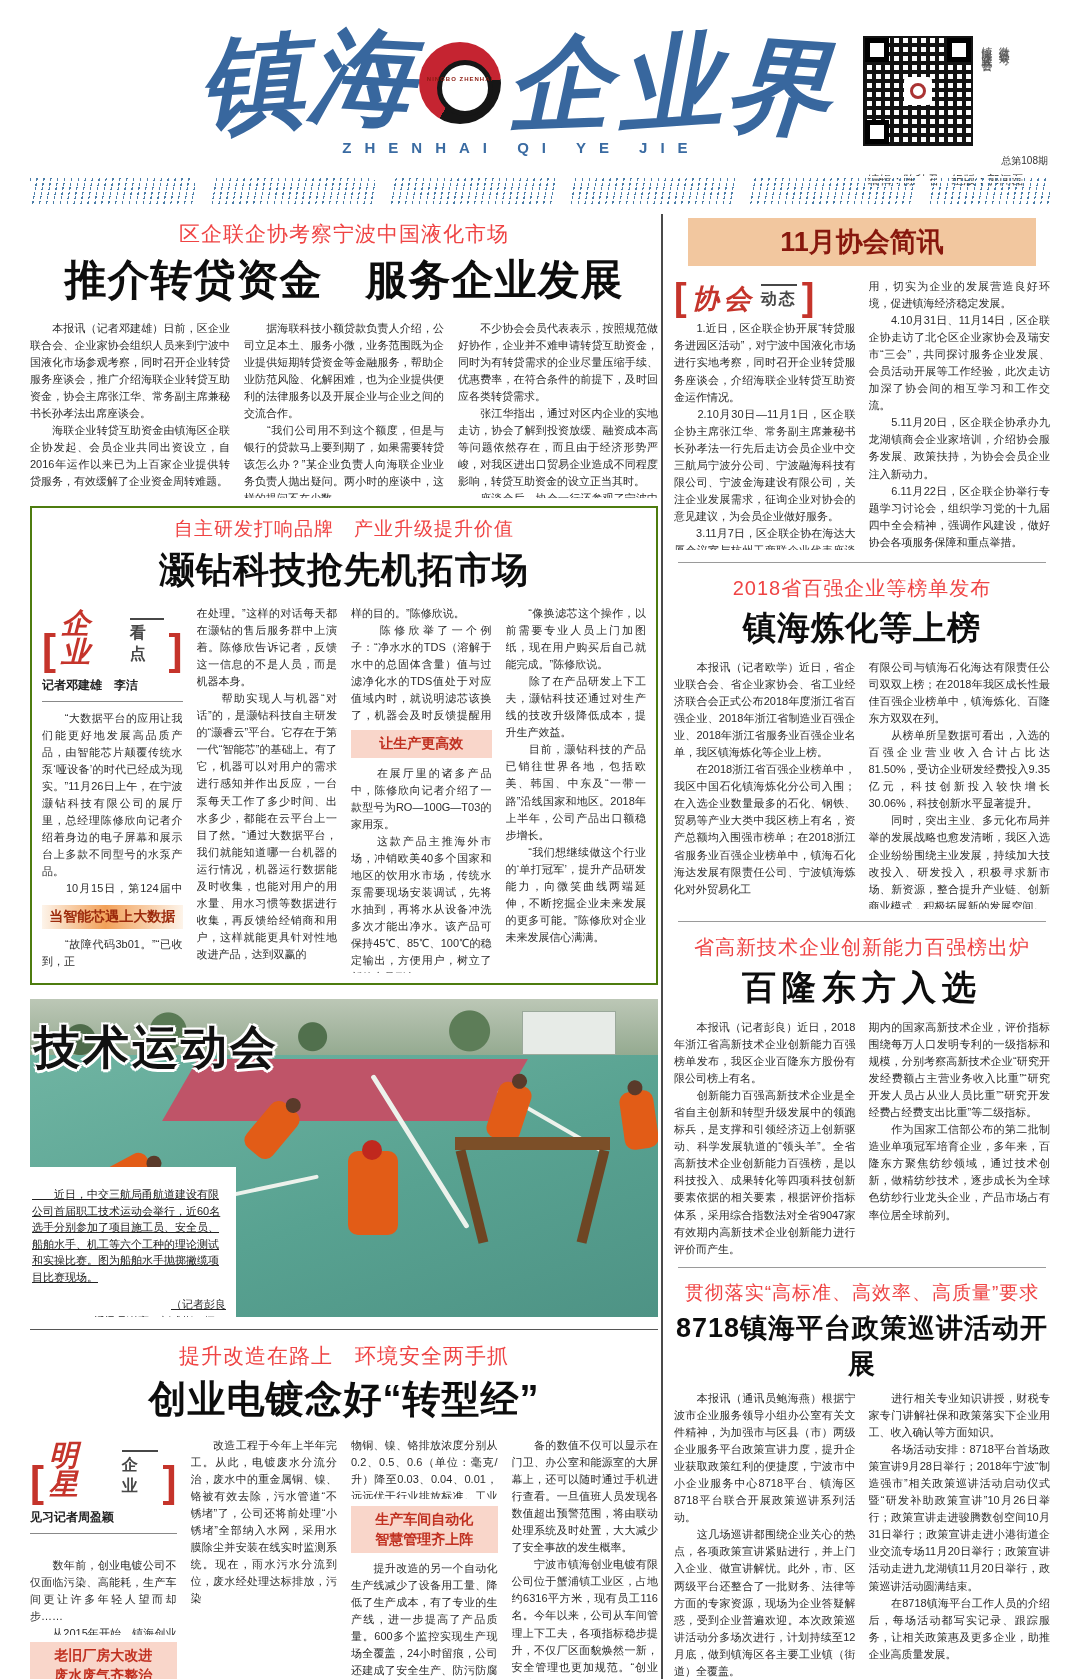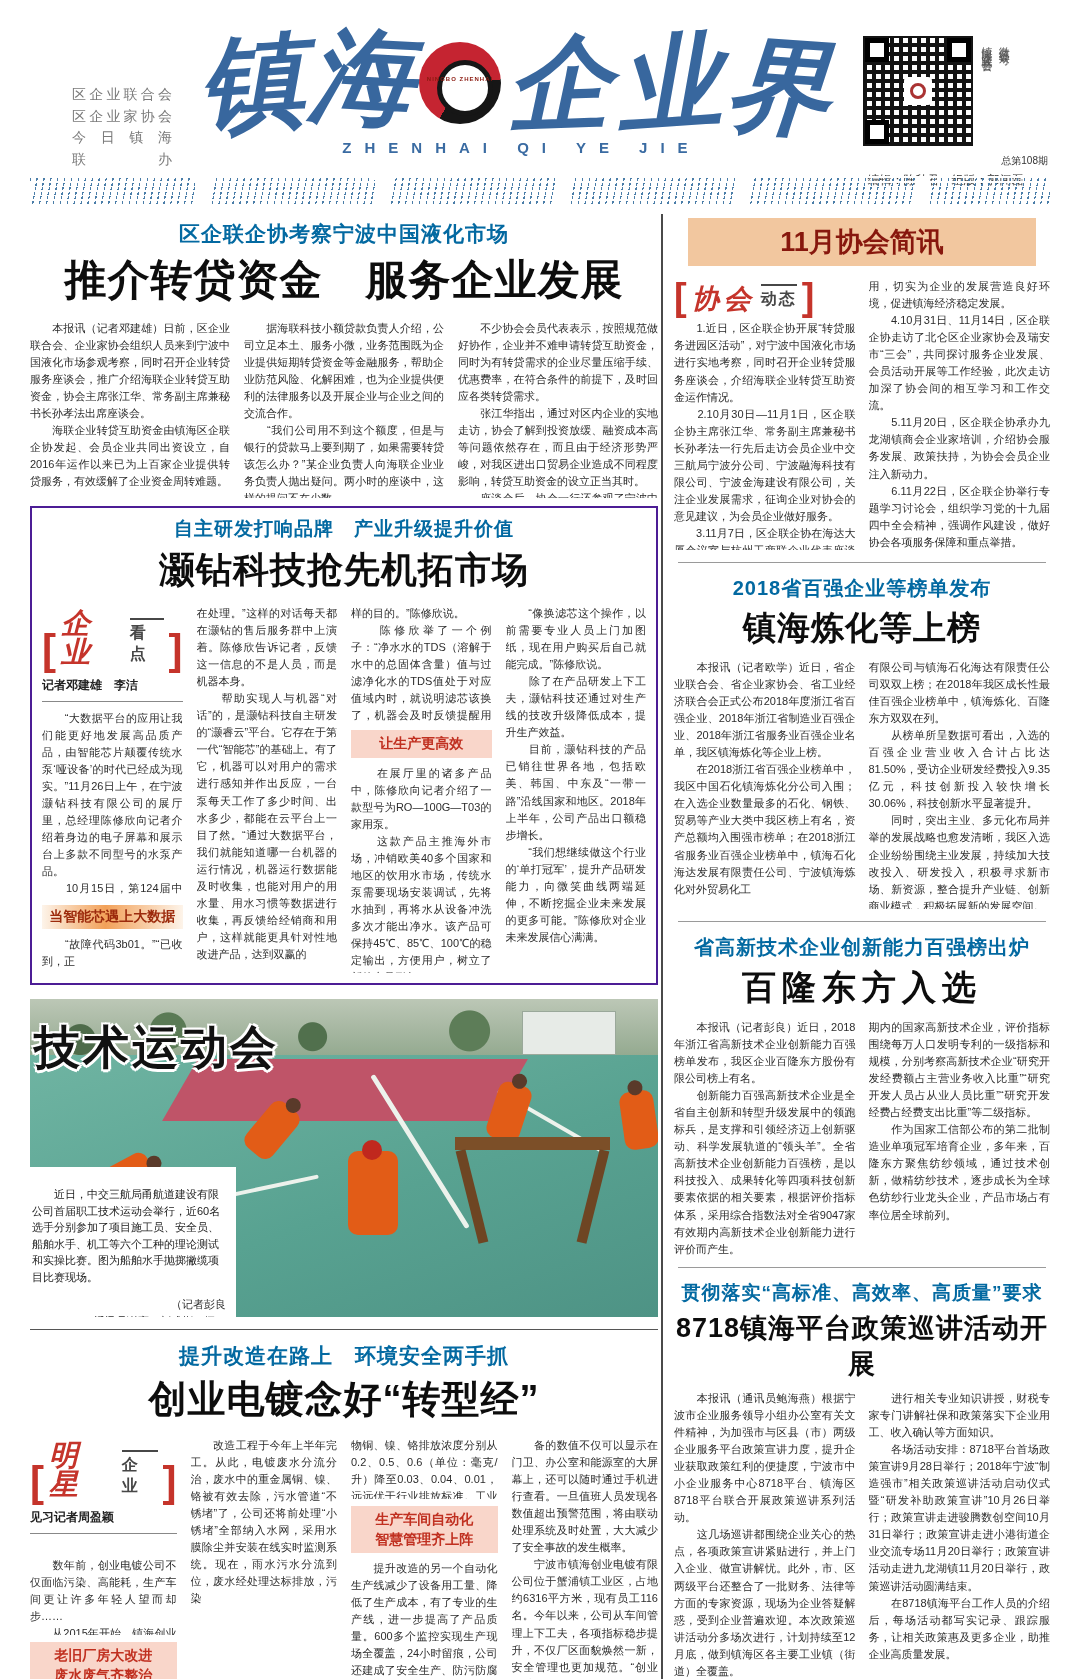--- a/index.html
+++ b/index.html
@@ -43,21 +43,21 @@
   .stripes{position:absolute;left:30px;right:30px;top:176px;height:28px;
      background-image:
        repeating-linear-gradient(90deg,transparent 0 165px,#fff 165px 180px),
        repeating-linear-gradient(0deg,transparent 0 3px,#fff 3px 4.6px),
        repeating-linear-gradient(100deg,#4a7da8 0 1.3px,transparent 1.3px 6.8px);}
   
   .vdivider{position:absolute;left:661px;top:214px;width:2px;height:1465px;background:#4a4a4a;}
   .leftcol{position:absolute;left:30px;top:214px;width:628px;}
   .rightcol{position:absolute;left:674px;top:214px;width:376px;}
   
-  .klead{font-size:21px;font-weight:bold;text-align:center;color:#0369a1;letter-spacing:1px;}
+  .klead{font-size:21px;font-weight:normal;text-align:center;color:#ef4444;letter-spacing:1px;}
   .hl{margin:4px 0 0 0;font-weight:900;text-align:center;color:#0d0d0d;letter-spacing:1px;}
   .cols{display:flex;gap:14px;}
   .col,.flow{font-size:11px;line-height:1.55;text-align:justify;color:#2c2c2c;
              white-space:pre-line;margin:0;}
   .col{flex:1;overflow:hidden;}
   .ccol{flex:1;display:flex;flex-direction:column;overflow:hidden;}
   
   .seclabel{display:flex;align-items:flex-end;gap:5px;color:#c5342b;margin:4px 0 0 0;}
   .seclabel .br{font-size:42px;font-weight:bold;line-height:.8;}
   .seclabel .main{font-family:"DejaVu Serif",serif;font-style:italic;font-weight:bold;
@@ -70,21 +70,21 @@
             padding:4px 2px;margin:7px 0;white-space:pre-line;line-height:1.4;}
   .orangehead{background:linear-gradient(90deg,#fdf4ea 0%,#f2a159 45%,#fdf4ea 100%);
               color:#9c2a0c;font-weight:bold;font-size:14px;text-align:center;
               padding:3px 2px;margin:7px 0;}
   
   .a1{padding-top:6px;}
   .hl-a1{font-size:42px;}
   .a1 .cols{margin-top:12px;}
   .a1 .col{height:178px;}
   
-  .a2{margin-top:8px;border:2px solid #4c1d95;padding:8px 10px 10px 10px;}
+  .a2{margin-top:8px;border:2px solid #4d7c0f;padding:8px 10px 10px 10px;}
   .hl-a2{font-size:36px;}
   .a2 .klead{font-size:19px;}
   .a2 .cols{margin-top:10px;height:368px;}
   .a2 .f1{height:188px;overflow:hidden;}
   .a2 .f2{flex:1;overflow:hidden;}
   .a2 .f3{height:118px;overflow:hidden;}
   .a2 .f4{flex:1;overflow:hidden;}
   
   .photo{position:relative;margin:14px 0 0 0;height:318px;overflow:hidden;background:#58a291;}
   .treeband{position:absolute;left:0;right:0;top:0;height:58px;
@@ -115,21 +115,21 @@
   .wk4{left:462px;top:84px;transform:rotate(18deg);}
   .wk5{left:592px;top:92px;transform:rotate(-8deg);}
   .bench{position:absolute;left:425px;top:138px;width:155px;height:13px;background:#7c4f28;}
   .bench::before,.bench::after{content:"";position:absolute;top:12px;width:10px;height:95px;background:#6e4523;}
   .bench::before{left:12px;transform:rotate(-14deg);}
   .bench::after{right:12px;transform:rotate(14deg);}
   .ptitle{position:absolute;left:4px;top:18px;font-size:46px;font-weight:900;color:#111;
      letter-spacing:3px;
      text-shadow:-2px -2px 0 #fff,2px -2px 0 #fff,-2px 2px 0 #fff,2px 2px 0 #fff,0 3px 0 #fff,3px 0 0 #fff;}
   .pcap{position:absolute;left:0;bottom:0;width:206px;height:150px;background:#fff;
-        box-sizing:border-box;padding:8px 10px 0 2px;margin:0;}
+        box-sizing:border-box;padding:8px 10px 0 2px;margin:0;text-decoration:underline;}
   .captext{font-size:11px;line-height:1.5;}
   .credit{font-size:11px;text-align:right;color:#2c2c2c;line-height:1.5;}
   
   .a4{margin-top:12px;border-top:1px solid #555;padding-top:12px;}
   .hl-a4{font-size:38px;}
   .a4 .cols{margin-top:12px;height:300px;}
   .a4 .f1{height:78px;overflow:hidden;margin-top:15px;}
   .a4 .f3{height:62px;overflow:hidden;}
   .a4 .f4{flex:1;overflow:hidden;}
   
@@ -152,26 +152,20 @@
   .seclabel.sm .br{font-size:38px;}
   .seclabel.sm .main{font-size:27px;}
   .seclabel.sm{margin-bottom:8px;}
 </style>
 </head>
 <body>
 
 <div class="page">
 
   <header class="masthead">
-    <div class="orgs">
-      <div>区企业联合会</div>
-      <div>区企业家协会</div>
-      <div>今日镇海</div>
-      <div>联办</div>
-    </div>
     <div class="title-area">
       <div class="title-row">
         <span class="tchar">镇</span>
         <span class="tchar">海</span>
         <span class="logo">
           <span class="logo-hole"></span>
           <span class="logo-txt">NINGBO ZHENHAI</span>
         </span>
         <span class="tchar">企</span>
         <span class="tchar">业</span>

